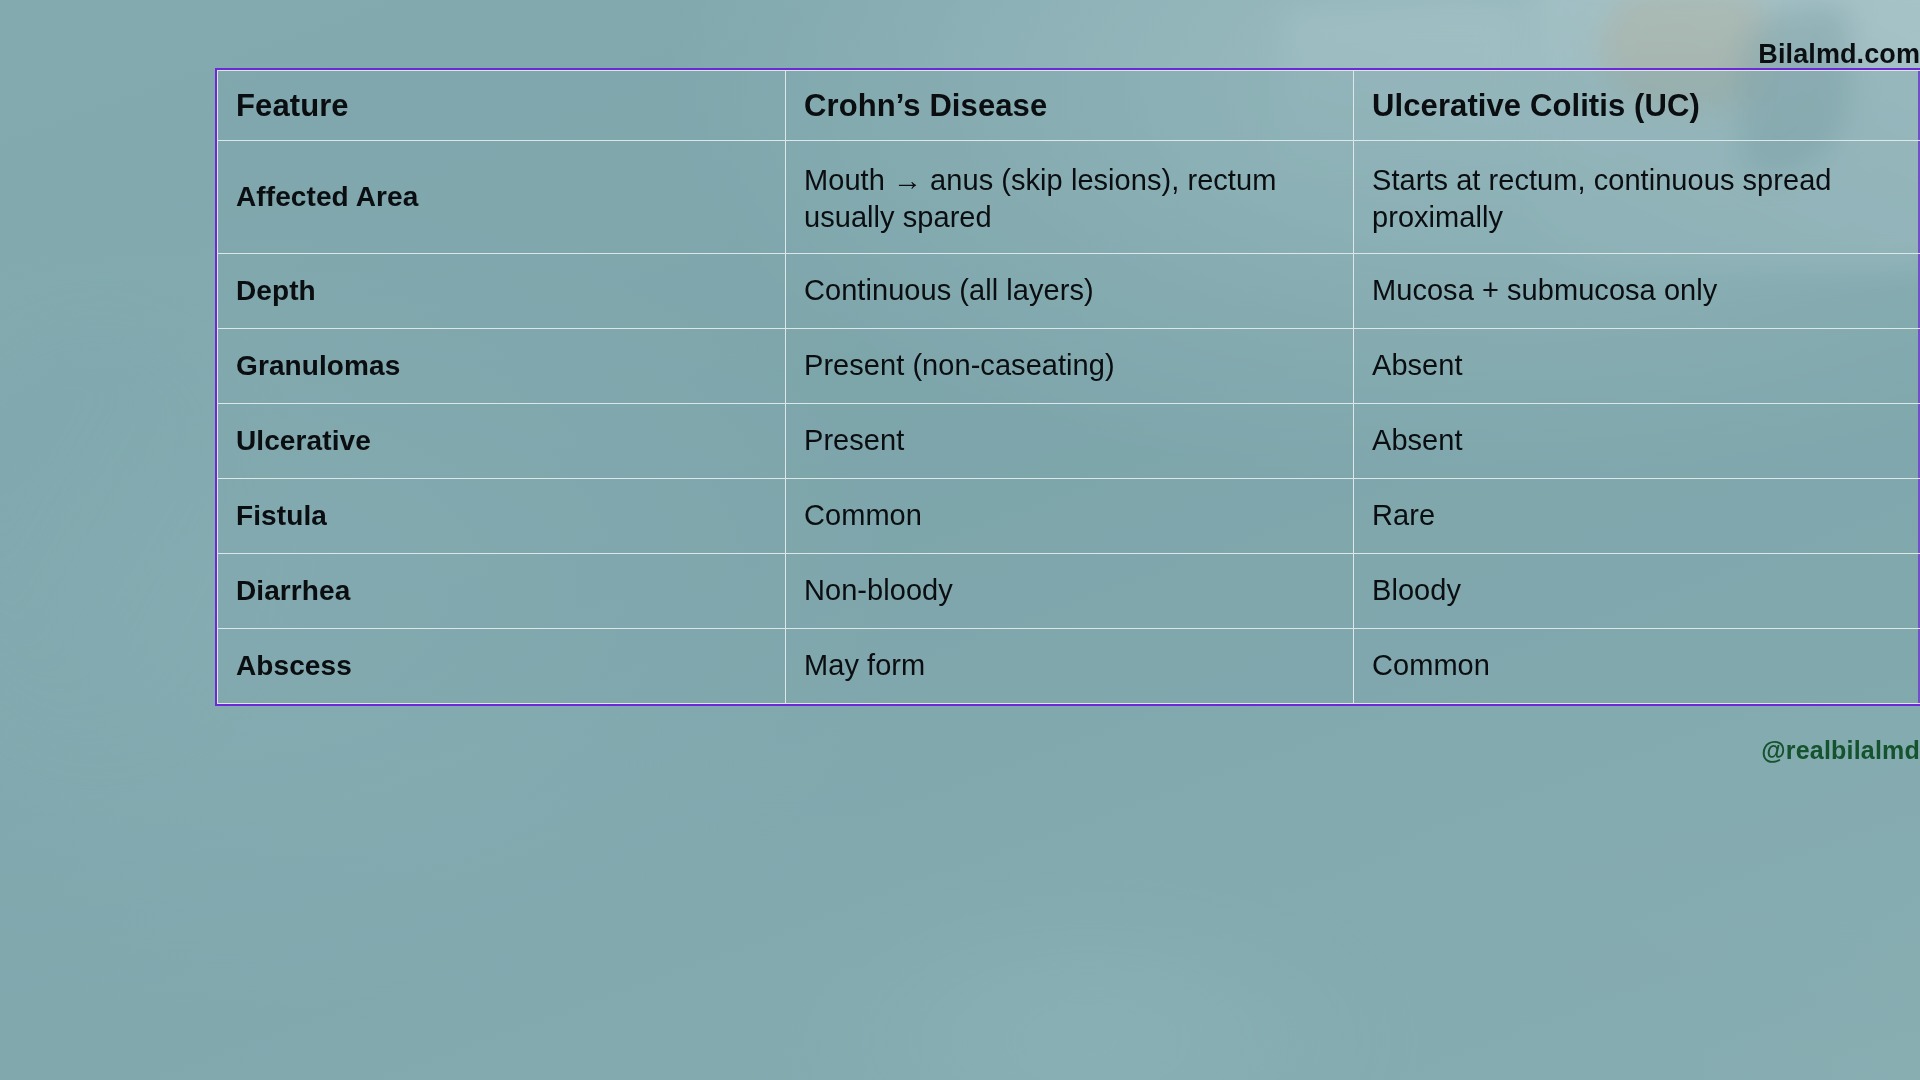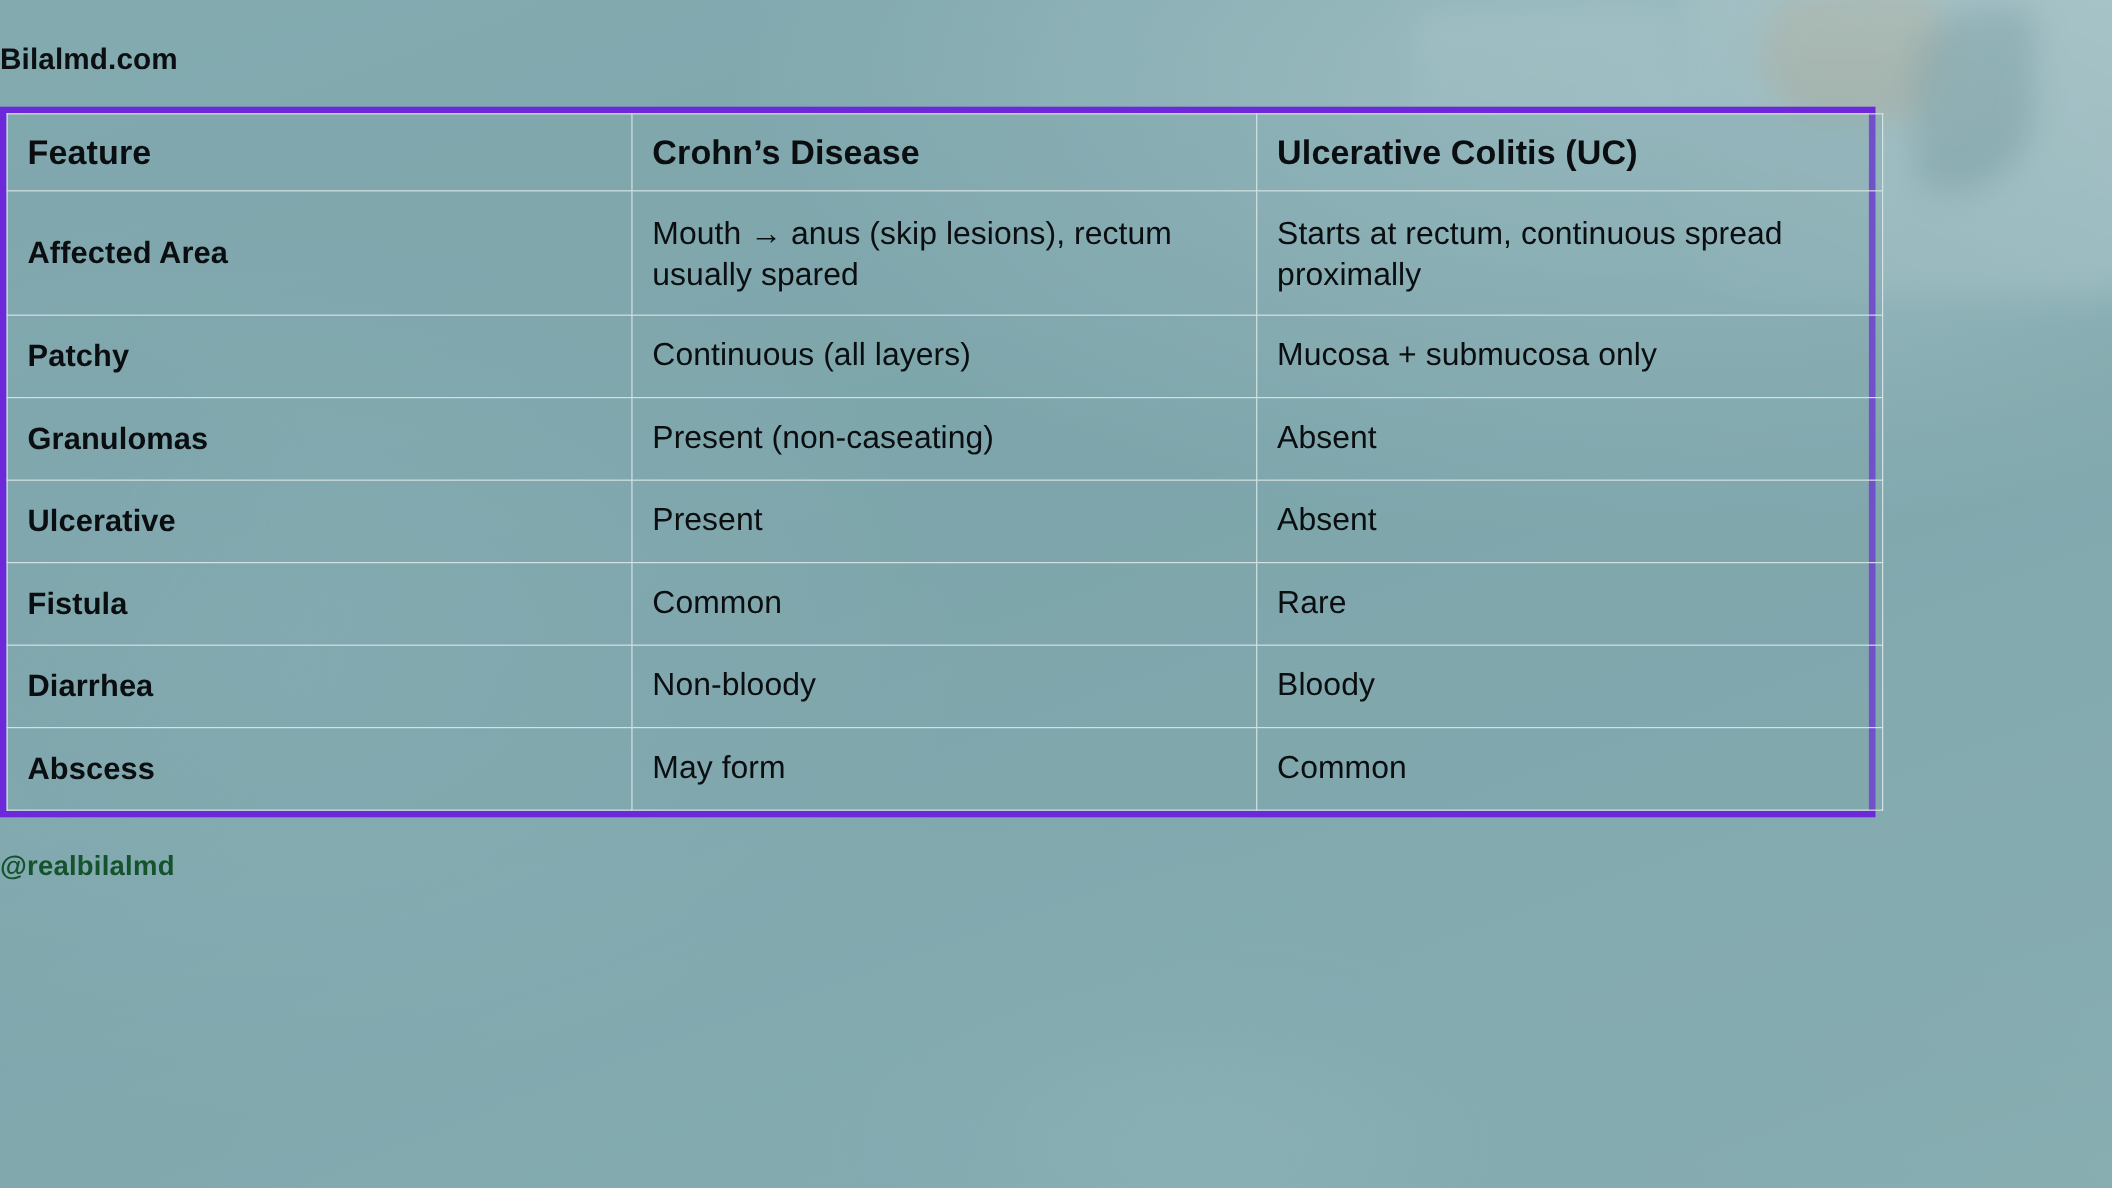--- a/index.html
+++ b/index.html
@@ -86,37 +86,36 @@
   }
 
   
   .page {
     position: relative;
     z-index: 2;
     width: 1920px;
     height: 1080px;
     display: flex;
     flex-direction: column;
-    align-items: flex-start;
+    align-items: flex-end;
     border-radius: 29px;
   }
 
   .site-title {
     margin-top: 41px;
     font-size: 27px;
     font-weight: 700;
     color: #0c0f12;
     letter-spacing: 0.1px;
     line-height: 1;
   }
 
   .table-shell {
-    margin-top: 29px;
     width: 1705px;
-    border: 6px solid #6d28d9;
+    border: 2px solid #6d28d9;
     border-collapse: collapse;
   }
 
   table.cmp {
     width: 100%;
     border-collapse: collapse;
     table-layout: fixed;
     background: rgba(125,166,172,0.32);
   }
   table.cmp col.c1 { width: 568px; }
@@ -195,21 +194,21 @@
           <th>Ulcerative Colitis (UC)</th>
         </tr>
       </thead>
       <tbody id="tbody">
           <tr class="tall">
             <th class="rowlabel">Affected Area</th>
             <td>Mouth → anus (skip lesions), rectum usually spared</td>
             <td>Starts at rectum, continuous spread proximally</td>
           </tr>
           <tr>
-            <th class="rowlabel">Patchy</th>
+            <th class="rowlabel">Depth</th>
             <td>Continuous (all layers)</td>
             <td>Mucosa + submucosa only</td>
           </tr>
           <tr>
             <th class="rowlabel">Granulomas</th>
             <td>Present (non-caseating)</td>
             <td>Absent</td>
           </tr>
           <tr>
             <th class="rowlabel">Ulcerative</th>

